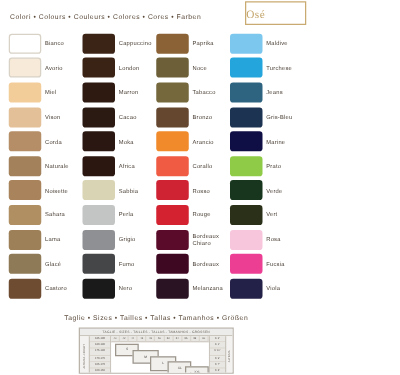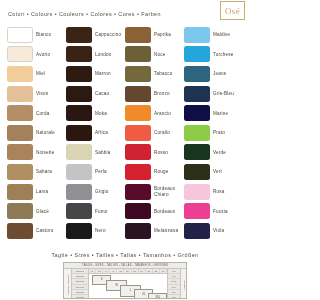--- a/index.html
+++ b/index.html
@@ -8,23 +8,23 @@
     background:#ffffff;
     font-family:"Liberation Sans", sans-serif;
     overflow:hidden;
     position:relative;
   }
   .page{position:relative;width:250px;height:300px;}
 
   
   .logo-box{
     position:absolute;top:1px;right:5px;
-    width:25px;height:19px;
+    width:49px;height:19px;
     border:1px solid #c9ab72;
-    display:flex;align-items:center;justify-content:center;
+    display:flex;align-items:center;justify-content:flex-start;
     box-sizing:border-box;
   }
   .logo-text{
     font-family:"Liberation Serif", serif;
     font-size:9px;color:#c3a468;letter-spacing:.4px;
   }
 
   
   .colors-heading{
     position:absolute;left:8px;top:11px;

